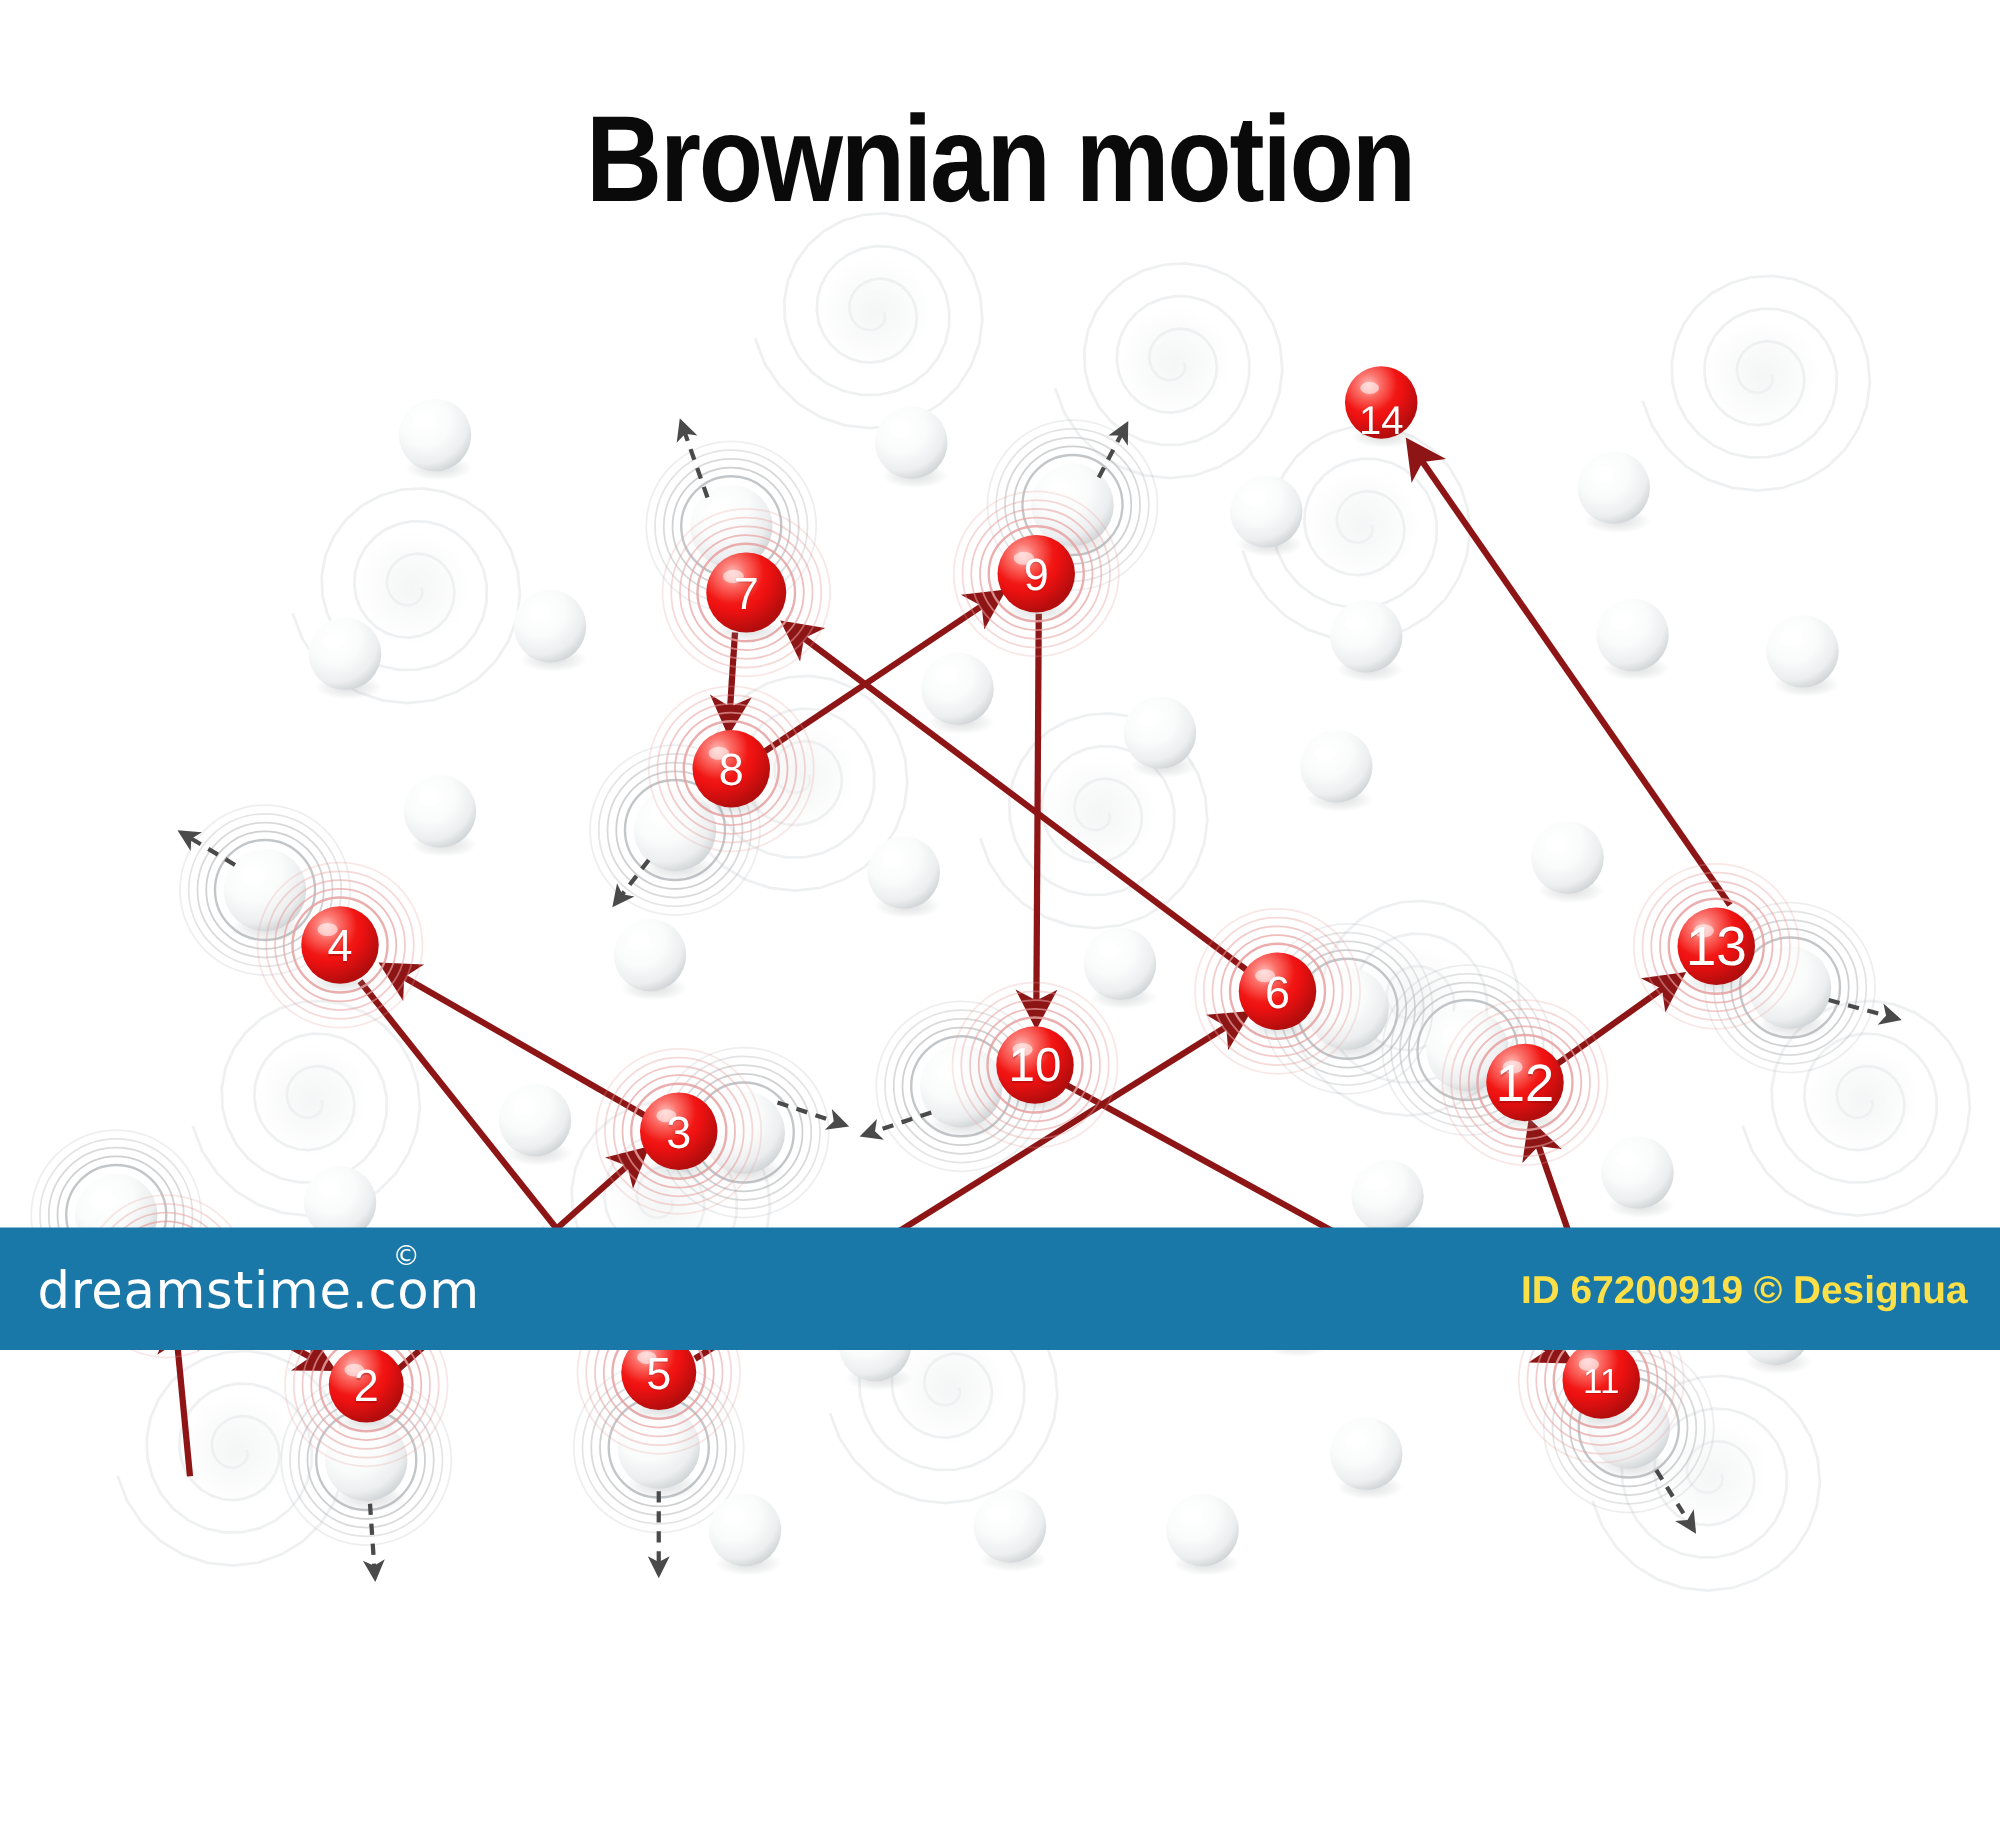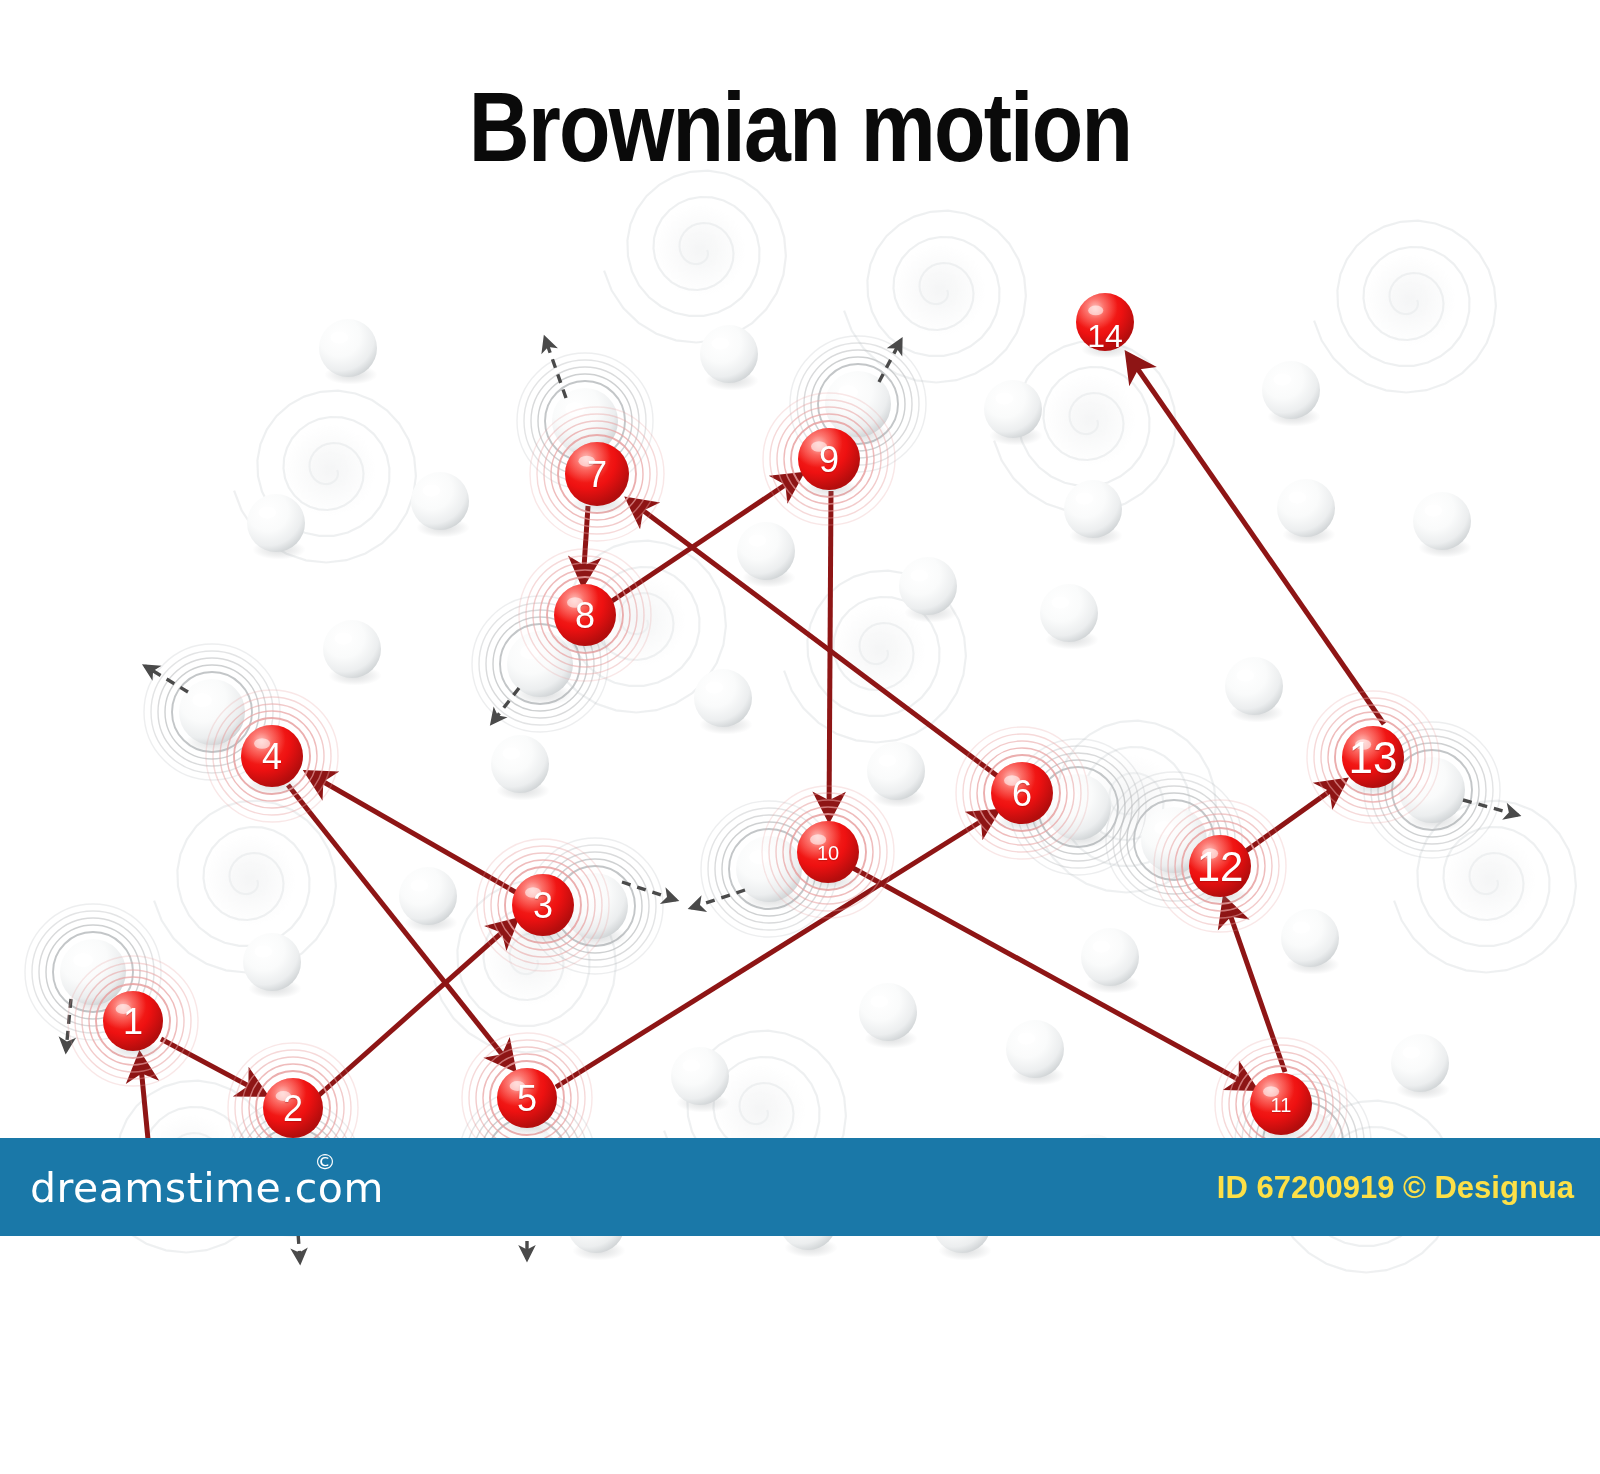--- a/index.html
+++ b/index.html
@@ -2,21 +2,21 @@
 <html><head>
 <meta charset="utf-8">
 <title>Brownian motion</title>
 <style>
   html,body{margin:0;padding:0;background:#ffffff;}
   body{
     width:1600px;height:1474px;
     font-family:"Liberation Sans","DejaVu Sans",sans-serif;
     overflow:hidden;position:relative;
   }
-  #stage{position:relative;width:1600px;height:1236px;background:#ffffff;}
+  #stage{position:relative;width:1600px;height:1080px;background:#ffffff;}
 
   
   #title{
     position:absolute;left:0;top:78px;width:1600px;
     text-align:center;
     font-family:"Liberation Sans","DejaVu Sans",sans-serif;
     font-weight:700;
     font-size:98px;
     line-height:1;
     letter-spacing:-2px;
@@ -683,22 +683,22 @@
   <div id="labelLayer">
       <div class="pnum" style="left: 133px; top: 1022px; font-size: 36px;">1</div>
       <div class="pnum" style="left: 293px; top: 1109px; font-size: 36px;">2</div>
       <div class="pnum" style="left: 543px; top: 906px; font-size: 36px;">3</div>
       <div class="pnum" style="left: 272px; top: 757px; font-size: 36px;">4</div>
       <div class="pnum" style="left: 527px; top: 1099px; font-size: 36px;">5</div>
       <div class="pnum" style="left: 1022px; top: 794px; font-size: 36px;">6</div>
       <div class="pnum" style="left: 597px; top: 475px; font-size: 36px;">7</div>
       <div class="pnum" style="left: 585px; top: 616px; font-size: 36px;">8</div>
       <div class="pnum" style="left: 829px; top: 460px; font-size: 36px;">9</div>
-      <div class="pnum" style="left: 828px; top: 853px; font-size: 20px;">10</div>
-      <div class="pnum" style="left: 1281px; top: 1105px; font-size: 20px;">11</div>
+      <div class="pnum" style="left: 828px; top: 853px; font-size: 38px;">10</div>
+      <div class="pnum" style="left: 1281px; top: 1105px; font-size: 28px;">11</div>
       <div class="pnum" style="left: 1220px; top: 867px; font-size: 42px;">12</div>
       <div class="pnum" style="left: 1373px; top: 758px; font-size: 44px;">13</div>
       <div class="pnum" style="left: 1105px; top: 336px; font-size: 32px;">14</div>
     </div>
 
   <div id="footer">
     <div id="logo">
       <span>dreamstime.com</span>
       <span class="mark">©</span>
     </div>

